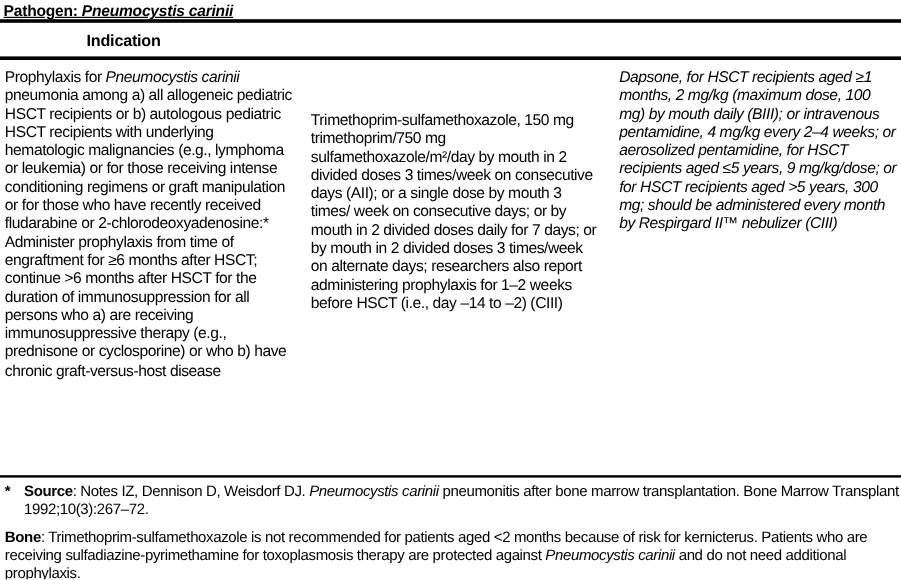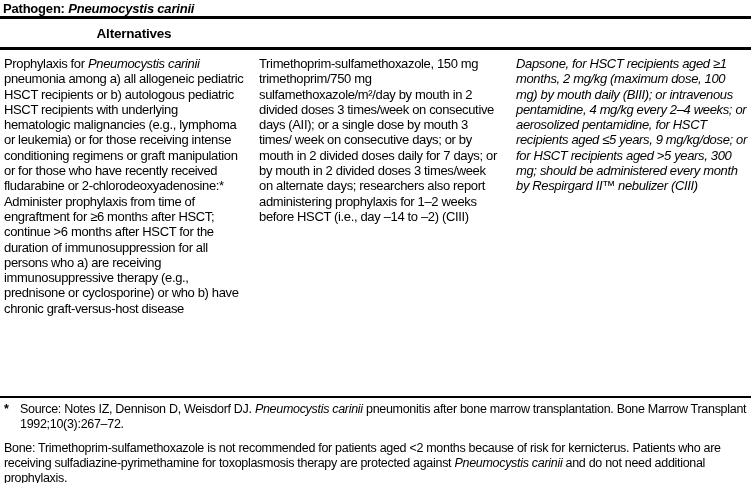--- a/index.html
+++ b/index.html
@@ -6,62 +6,62 @@
   html,body { background:#ffffff; }
   .page {
     position:relative;
     width:751px; height:483px;
     background:#fff; color:#000;
     font-family:"Liberation Sans","DejaVu Sans",sans-serif;
     overflow:hidden;
   }
   .pathogen {
     font-size:13px; font-weight:bold; letter-spacing:-0.2px;
-    padding:1px 0 1px 3px; height:16px; white-space:nowrap;
+    padding:1px 0 1px 3px; height:16px; white-space:nowrap;text-decoration:underline;
   }
   .pathogen .species { font-style:italic; }
   .rule-thick { height:3px; background:#000; }
   .rule-thin  { height:2px; background:#000; }
   .colheads {
     display:grid; grid-template-columns:250px 255px 246px;
     font-size:13.5px; font-weight:bold; letter-spacing:-0.2px;
     padding:7px 0 6px; text-align:center;
   }
   .colheads .h1 { padding-right:44px; }
   .colheads .h3 { padding-left:18px; }
   .tbody {
     display:grid; grid-template-columns:254px 251px 246px;
     font-size:13px; line-height:15.3px; letter-spacing:-0.35px;
     padding:6px 0 0; height:346px; overflow:hidden;
   }
   .cell { padding:0 8px 0 4px; }
-  .cell.c2 { padding:0 6px 0 5px; }
+  .cell.c2 { padding:0 6px 0 5px;margin-top:36px; }
   .cell.c3 { padding:0 2px 0 11px;font-style:italic; }
   .cell .species { font-style:italic; }
   .footnotes { padding:4px 2px 0 4px; font-size:12.5px; letter-spacing:-0.3px; }
   .fn-source { display:flex; line-height:14.5px; }
   .fn-source .marker { flex:0 0 16px; font-weight:bold; }
   .fn-source .text, .fn-notes { flex:1 1 auto; }
   .fn-notes { margin-top:10px; line-height:15px; }
-  .fn-label { font-weight:normal;margin-top:48px; }
+  .fn-label { font-weight:bold;margin-top:48px; }
   .fn-italic { font-style:italic; }
 </style>
 </head>
 <body>
 
 <div class="page">
 
   <div class="pathogen">
     <span>Pathogen: </span><span class="species">Pneumocystis carinii</span>
   </div>
 
   <div class="rule-thick"></div>
 
   <div class="colheads">
-    <div class="h3">Alternatives</div>
+    <div class="h1">Indication</div>
   </div>
 
   <div class="rule-thick"></div>
 
   <div class="tbody">
     <div class="cell c1">
       <span>Prophylaxis for </span><span class="species">Pneumocystis carinii</span><span> pneumonia among a) all allogeneic pediatric HSCT recipients or b) autologous pediatric HSCT recipients with underlying hematologic malignancies (e.g., lymphoma or leukemia) or for those receiving intense conditioning regimens or graft manipulation or for those who have recently received fludarabine or 2-chlorodeoxyadenosine:* Administer prophylaxis from time of engraftment for ≥6 months after HSCT; continue &gt;6 months after HSCT for the duration of immunosuppression for all persons who a) are receiving immunosuppressive therapy (e.g., prednisone or cyclosporine) or who b) have chronic graft-versus-host disease</span>
     </div>
     <div class="cell c2">
       <span>Trimethoprim-sulfamethoxazole, 150 mg trimethoprim/750 mg sulfamethoxazole/m²/day by mouth in 2 divided doses 3 times/week on consecutive days (AII); or a single dose by mouth 3 times/ week on consecutive days; or by mouth in 2 divided doses daily for 7 days; or by mouth in 2 divided doses 3 times/week on alternate days; researchers also report administering prophylaxis for 1–2 weeks before HSCT (i.e., day –14 to –2) (CIII)</span>

